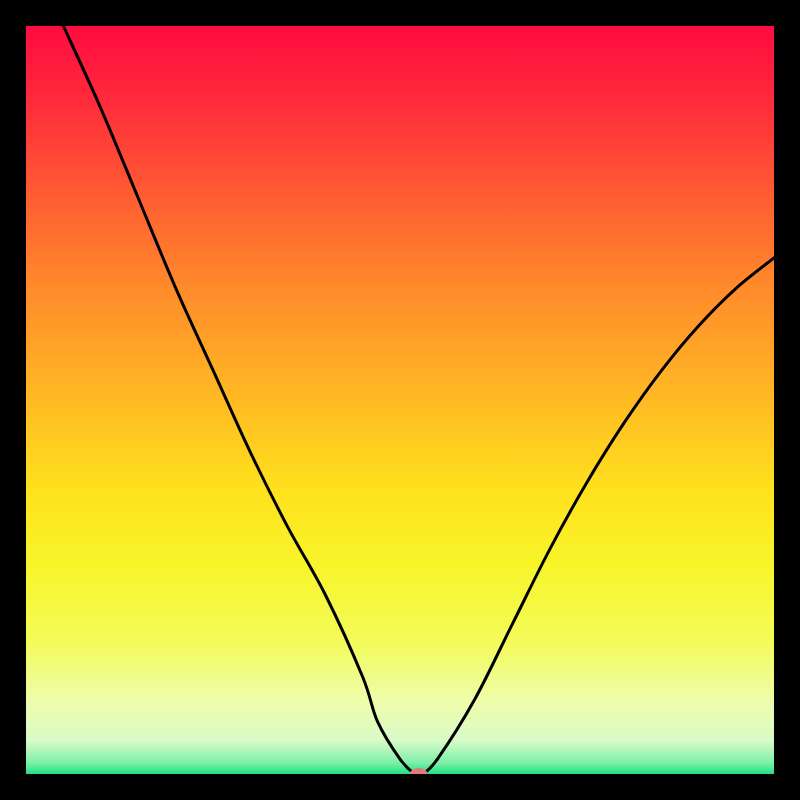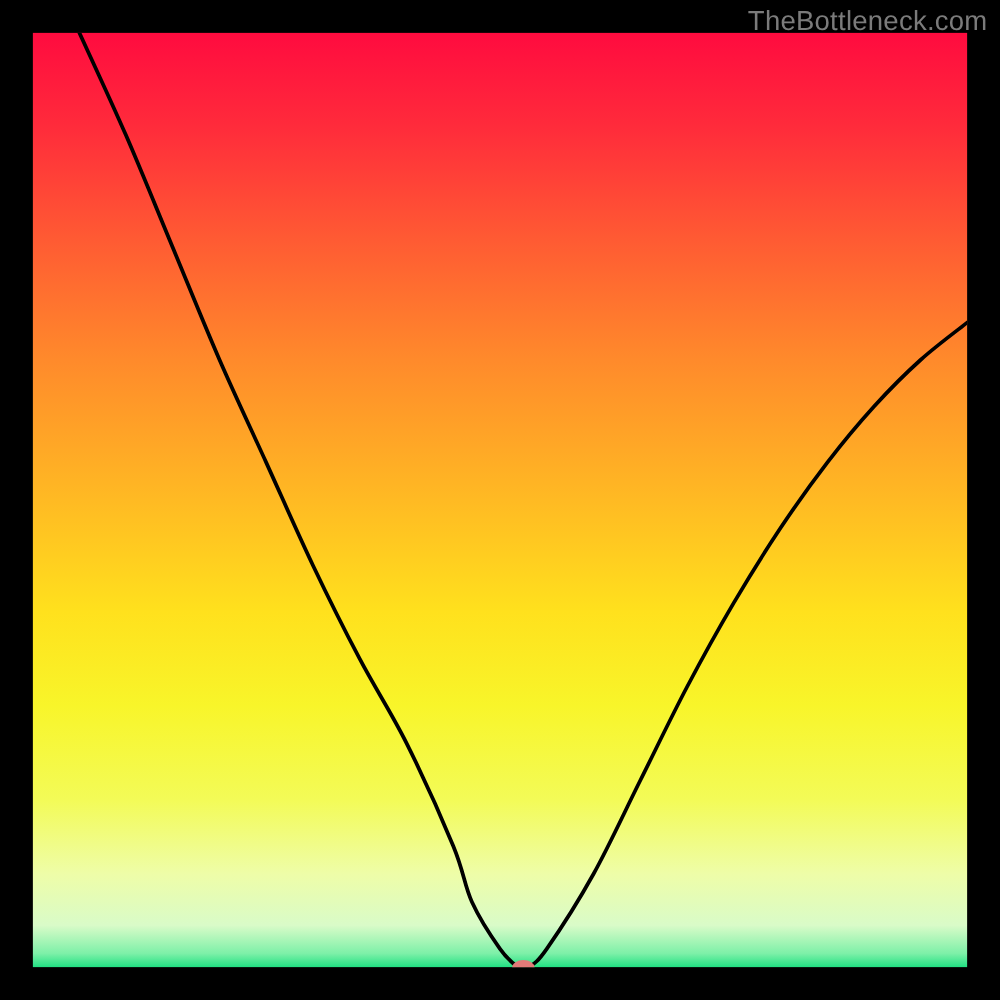--- a/index.html
+++ b/index.html
@@ -34,21 +34,20 @@
     font-size: 22px;
     font-weight: 500;
     letter-spacing: 0.2px;
   }
   svg { display: block; }
 </style>
 </head>
 <body>
 <div class="frame">
 
-  <div class="watermark">TheBottleneck.com</div>
 
   <div class="plot">
     <svg id="chartSvg" viewBox="0 0 748 748" width="748" height="748">
         <defs>
           <linearGradient id="bg" x1="0" y1="0" x2="0" y2="1">
             <stop offset="0%" stop-color="#ff0b3f"></stop>
             <stop offset="10%" stop-color="#ff2b3b"></stop>
             <stop offset="22%" stop-color="#ff5a33"></stop>
             <stop offset="35%" stop-color="#ff8a2b"></stop>
             <stop offset="50%" stop-color="#ffba23"></stop>

